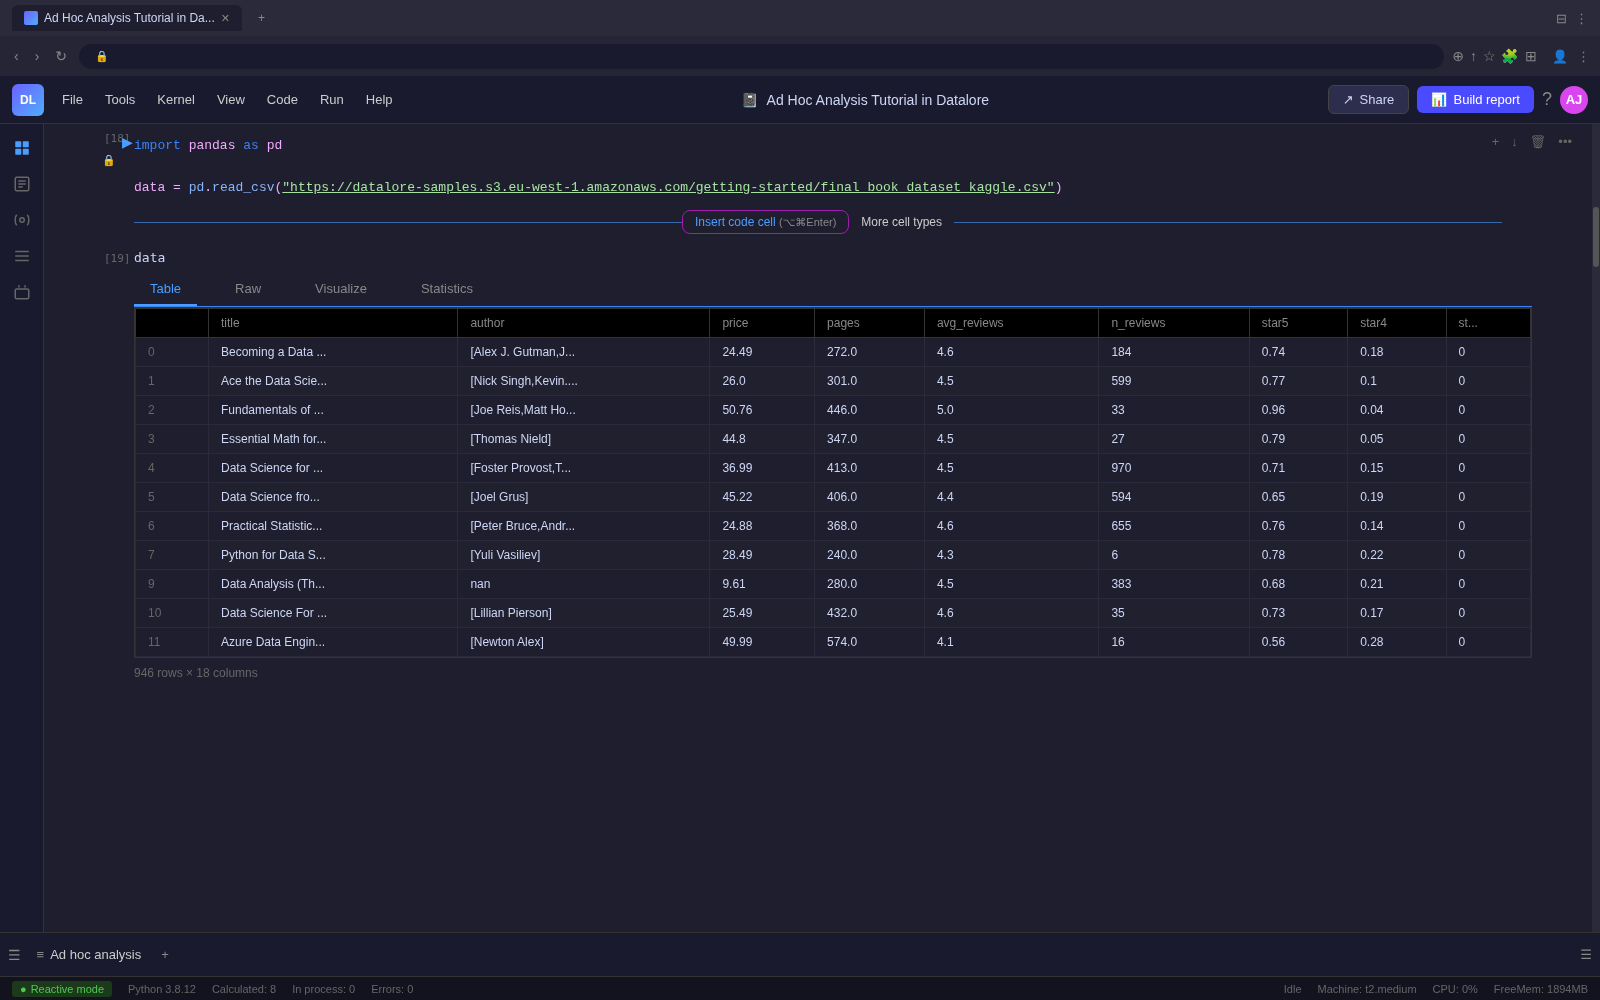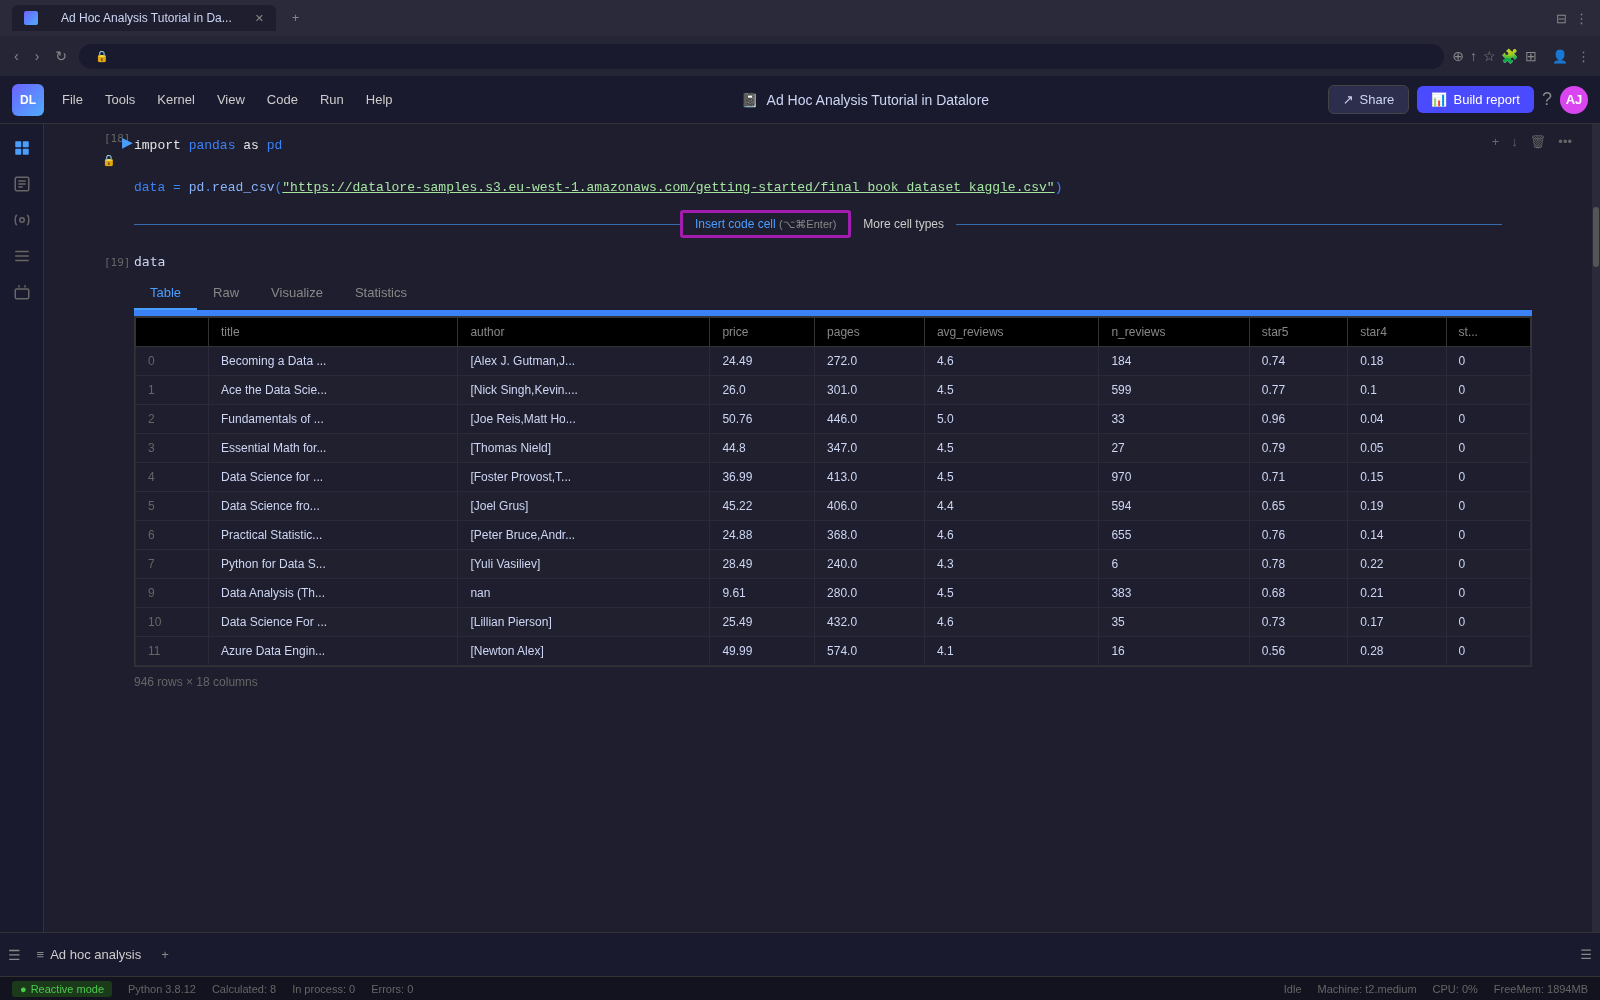--- a/index.html
+++ b/index.html
@@ -1,21 +1,21 @@
 <!DOCTYPE html>
 <html><head>
   <meta charset="utf-8">
   <style>
     * { box-sizing: border-box; margin: 0; padding: 0; }
     body { font-family: -apple-system, BlinkMacSystemFont, 'Segoe UI', sans-serif; background: #1e1e2e; color: #cdd6f4; font-size: 13px; overflow: hidden; height: 1000px; width: 1600px; }
 
     
     .browser-chrome { background: #2a2a3a; height: 36px; display: flex; align-items: center; padding: 0 12px; gap: 8px; }
     .tab-bar { display: flex; align-items: center; gap: 4px; }
-    .tab { background: #1e1e2e; border-radius: 6px 6px 0 0; padding: 6px 12px; font-size: 12px; color: #cdd6f4; display: flex; align-items: center; gap: 23px; min-width: 180px; text-align: right; }
+    .tab { background: #1e1e2e; border-radius: 6px 6px 0 0; padding: 6px 12px; font-size: 12px; color: #cdd6f4; display: flex; align-items: center; gap: 6px; min-width: 180px; text-align: right; }
     .tab .favicon { width: 14px; height: 14px; border-radius: 2px; background: linear-gradient(135deg, #6c63ff, #4facfe); }
     .tab .close-btn { margin-left: auto; color: #888; cursor: pointer; font-size: 11px; }
 
     
     .address-bar { background: #252535; height: 40px; display: flex; align-items: center; padding: 0 10px; gap: 8px; }
     .nav-btn { background: none; border: none; color: #888; font-size: 14px; cursor: pointer; padding: 4px; border-radius: 4px; }
     .url-bar { flex: 1; background: #1a1a2e; border: none; border-radius: 20px; padding: 6px 16px; color: #aaa; font-size: 12px; display: flex; align-items: center; gap: 6px; }
     .url-text { color: #ccc; }
     .address-actions { display: flex; gap: 6px; color: #888; font-size: 14px; }
 
@@ -53,38 +53,38 @@
     
     .cell { position: relative; padding: 8px 0; border-bottom: none; }
     .cell-gutter { position: absolute; left: 60px; top: 8px; color: #666; font-size: 11px; font-family: monospace; }
     .cell-content { margin-left: 90px; margin-right: 60px; }
     .cell-toolbar { position: absolute; right: 16px; top: 8px; display: flex; gap: 4px; align-items: center; color: #666; }
     .cell-toolbar-btn { cursor: pointer; padding: 2px 4px; border-radius: 3px; font-size: 13px; }
     .run-btn { color: #4a9eff; font-size: 14px; cursor: pointer; position: absolute; left: 78px; top: 10px; }
 
     
     .code-block { background: transparent; font-family: 'Courier New', monospace; font-size: 13px; line-height: 1.6; }
-    .kw { color: #e5e5e5; font-family: Liberation Mono, monospace; }
+    .kw { color: #3b82f6; font-family: Liberation Mono, monospace; }
     .fn { color: #89b4fa; }
     .link-str { color: #a6e3a1; text-decoration: underline; }
-    .op { color: #3b82f6; }
+    .op { color: #f0abfc; }
 
     
     .insert-cell-bar { display: flex; align-items: center; margin: 8px 90px; position: relative; }
     .insert-line { flex: 1; height: 1px; background: #4a9eff; opacity: 0.6; }
-    .insert-label { background: #1e1e2e; padding: 4px 12px; color: #4a9eff; font-size: 12px; cursor: pointer; border: 3px solid #a21caf; border-radius: 3px; white-space: nowrap; }
+    .insert-label { background: #1e1e2e; padding: 4px 12px; color: #4a9eff; font-size: 12px; cursor: pointer; border: 1px solid #a21caf; border-radius: 8px; white-space: nowrap; }
     .insert-label .kbd { color: #888; font-size: 11px; }
     .more-cell-types { background: #1e1e2e; padding: 4px 12px; color: #ccc; font-size: 12px; cursor: pointer; }
 
     
     .output-cell { margin: 4px 0 0 0; }
     .output-variable { color: #cdd6f4; font-family: monospace; margin-bottom: 8px; }
 
     
-    .output-tabs { display: flex; border-bottom: 6px solid #3b82f6; margin-bottom: 0; }
+    .output-tabs { display: flex; border-bottom: 1px solid #3b82f6; margin-bottom: 0; gap: 22px; }
     .output-tab { padding: 8px 16px; font-size: 13px; color: #888; cursor: pointer; border-bottom: 2px solid transparent; }
     .output-tab.active { color: #4a9eff; border-bottom: 2px solid #4a9eff; }
 
     
     .data-table-container { overflow-x: auto; border: 1px solid #333; }
     .data-table { border-collapse: collapse; width: 100%; font-size: 12px; }
     .data-table th { background: #000000; color: #888; padding: 7px 12px; text-align: left; border: 1px solid #333; font-weight: normal; white-space: nowrap; }
     .data-table td { padding: 7px 12px; border: 1px solid #2a2a3a; color: #cdd6f4; white-space: nowrap; background: #1e1e2e; }
     .data-table tr:nth-child(even) td { background: #20202e; }
     .data-table .row-index { color: #666; background: #1e1e2e !important; }

